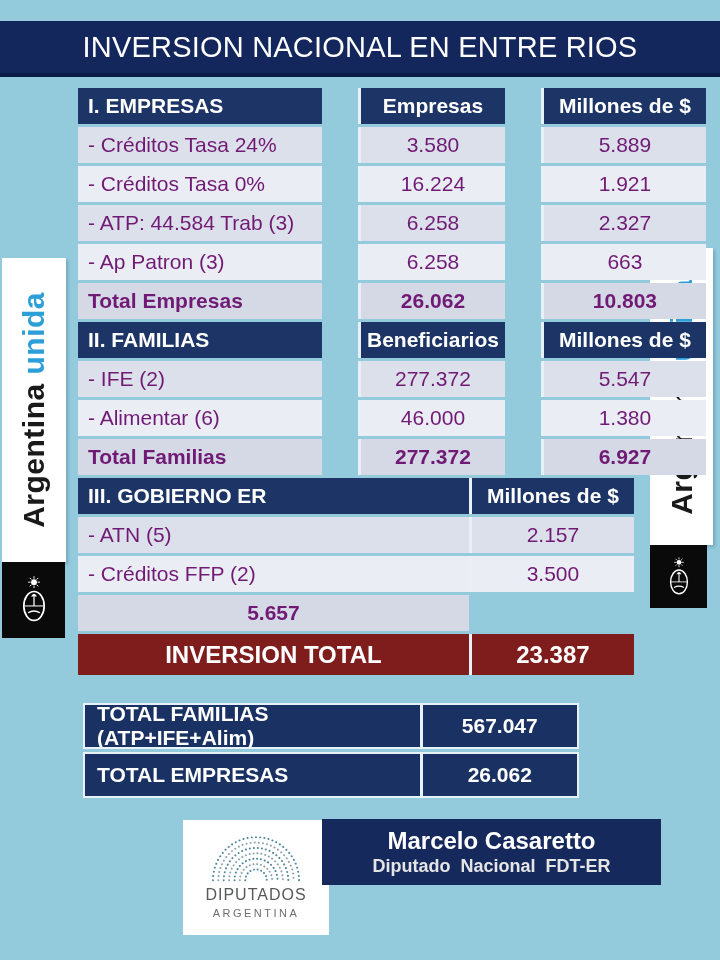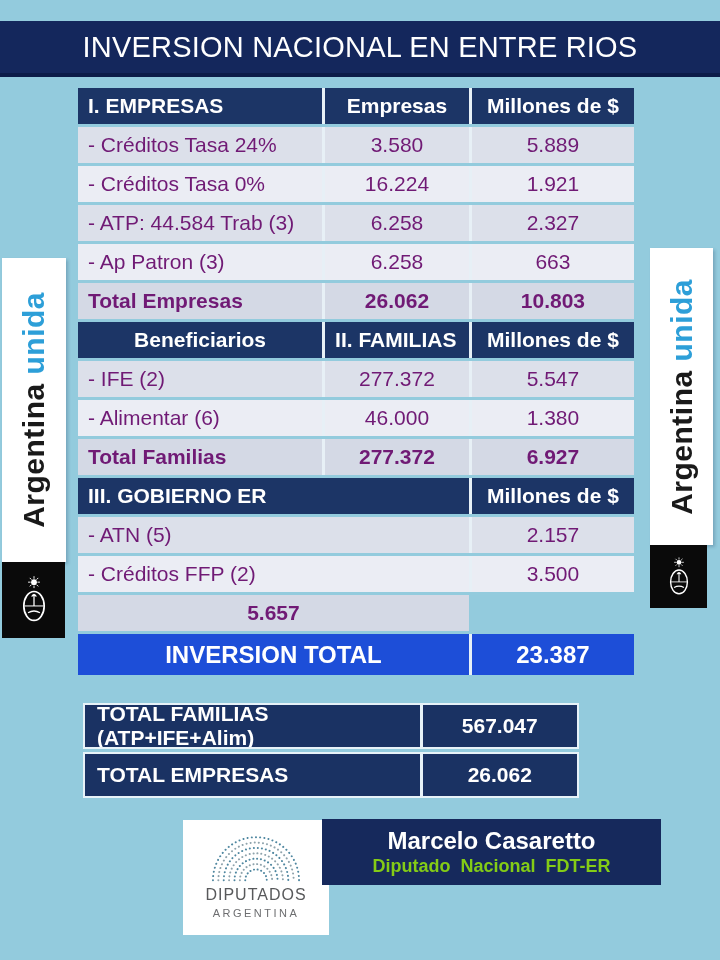--- a/index.html
+++ b/index.html
@@ -30,32 +30,32 @@
   .brand-vert .unida{color:#2d9fd8;}
   .emblem-box{
     position:absolute;background:#0a0a0a;
     display:flex;align-items:center;justify-content:center;
   }
   .emblem-left{left:2px;top:562px;width:63px;height:76px;}
   .emblem-right{left:650px;top:545px;width:57px;height:63px;}
   
   .mtable{position:absolute;left:78px;top:88px;width:556px;}
   .mrow{display:grid;margin-bottom:3px;height:36px;}
-  .mrow.cols3{grid-template-columns:43.9% 26.4% 29.7%;}
+  .mrow.cols3{grid-template-columns:43.9% 26.4% 29.7%;gap:36px;}
   .mrow.cols2{grid-template-columns:70.3% 29.7%;}
   .cell{display:flex;align-items:center;font-size:21px;color:#701a75;overflow:hidden;}
   .cell.lbl{justify-content:flex-start;padding-left:10px;}
   .cell.num{justify-content:center;}
   .cell + .cell{border-left:3px solid #e7f0f6;}
   .r-head > .cell{background:#1c3566;color:#ffffff;font-weight:700;}
   .r-a > .cell{background:#dce0ea;}
   .r-b > .cell{background:#ebedf4;}
   .r-total > .cell{background:#d4d9e5;font-weight:700;}
   .r-grand{height:41px;}
-  .r-grand > .cell{background:#1d4ed8;color:#ffffff;font-weight:700;font-size:24px;justify-content:center;padding-left:0;}
+  .r-grand > .cell{background:#7f1d1d;color:#ffffff;font-weight:700;font-size:24px;justify-content:center;padding-left:0;}
   
   .stable{position:absolute;left:83px;top:703px;width:496px;}
   .srow{
     display:grid;grid-template-columns:68% 32%;height:42px;
     background:#1a3263;border:2px solid #e7f2f8;margin-bottom:3px;
   }
   .srow .cell{color:#ffffff;font-weight:700;font-size:21px;}
   .srow .cell + .cell{border-left:3px solid #e7f2f8;}
   .srow .cell.lbl{padding-left:12px;}
   
@@ -64,21 +64,21 @@
     background:#ffffff;display:flex;flex-direction:column;align-items:center;
   }
   .logo-box svg{margin-top:10px;}
   .logo-title{font-size:16px;color:#58595b;letter-spacing:1px;margin-top:4px;}
   .logo-sub{font-size:11px;color:#6d6e70;letter-spacing:2.5px;margin-top:3px;}
   .credit-box{
     position:absolute;left:322px;top:819px;width:339px;height:66px;
     background:#16295c;display:flex;flex-direction:column;align-items:center;justify-content:center;
   }
   .credit-name{color:#ffffff;font-weight:700;font-size:24px;line-height:28px;}
-  .credit-role{color:#84cc16;font-weight:700;font-size:18px;line-height:22px;word-spacing:5px;}
+  .credit-role{color:#e5e5e5;font-weight:700;font-size:18px;line-height:22px;word-spacing:5px;}
 </style>
 </head>
 <body>
 
 <div class="title-bar">INVERSION NACIONAL EN ENTRE RIOS</div>
 
 <div class="strip strip-left">
   <div class="brand-vert"><span>Argentina </span><span class="unida">unida</span></div>
 </div>
 <div class="emblem-box emblem-left">
@@ -151,22 +151,22 @@
     <div class="cell lbl">- Ap Patron (3)</div>
     <div class="cell num">6.258</div>
     <div class="cell num">663</div>
   </div>
   <div class="mrow cols3 r-total">
     <div class="cell lbl">Total Empresas</div>
     <div class="cell num">26.062</div>
     <div class="cell num">10.803</div>
   </div>
   <div class="mrow cols3 r-head">
+    <div class="cell lbl">II. FAMILIAS</div>
     <div class="cell num">Beneficiarios</div>
-    <div class="cell lbl">II. FAMILIAS</div>
     <div class="cell num">Millones de $</div>
   </div>
   <div class="mrow cols3 r-a">
     <div class="cell lbl">- IFE (2)</div>
     <div class="cell num">277.372</div>
     <div class="cell num">5.547</div>
   </div>
   <div class="mrow cols3 r-b">
     <div class="cell lbl">- Alimentar (6)</div>
     <div class="cell num">46.000</div>

